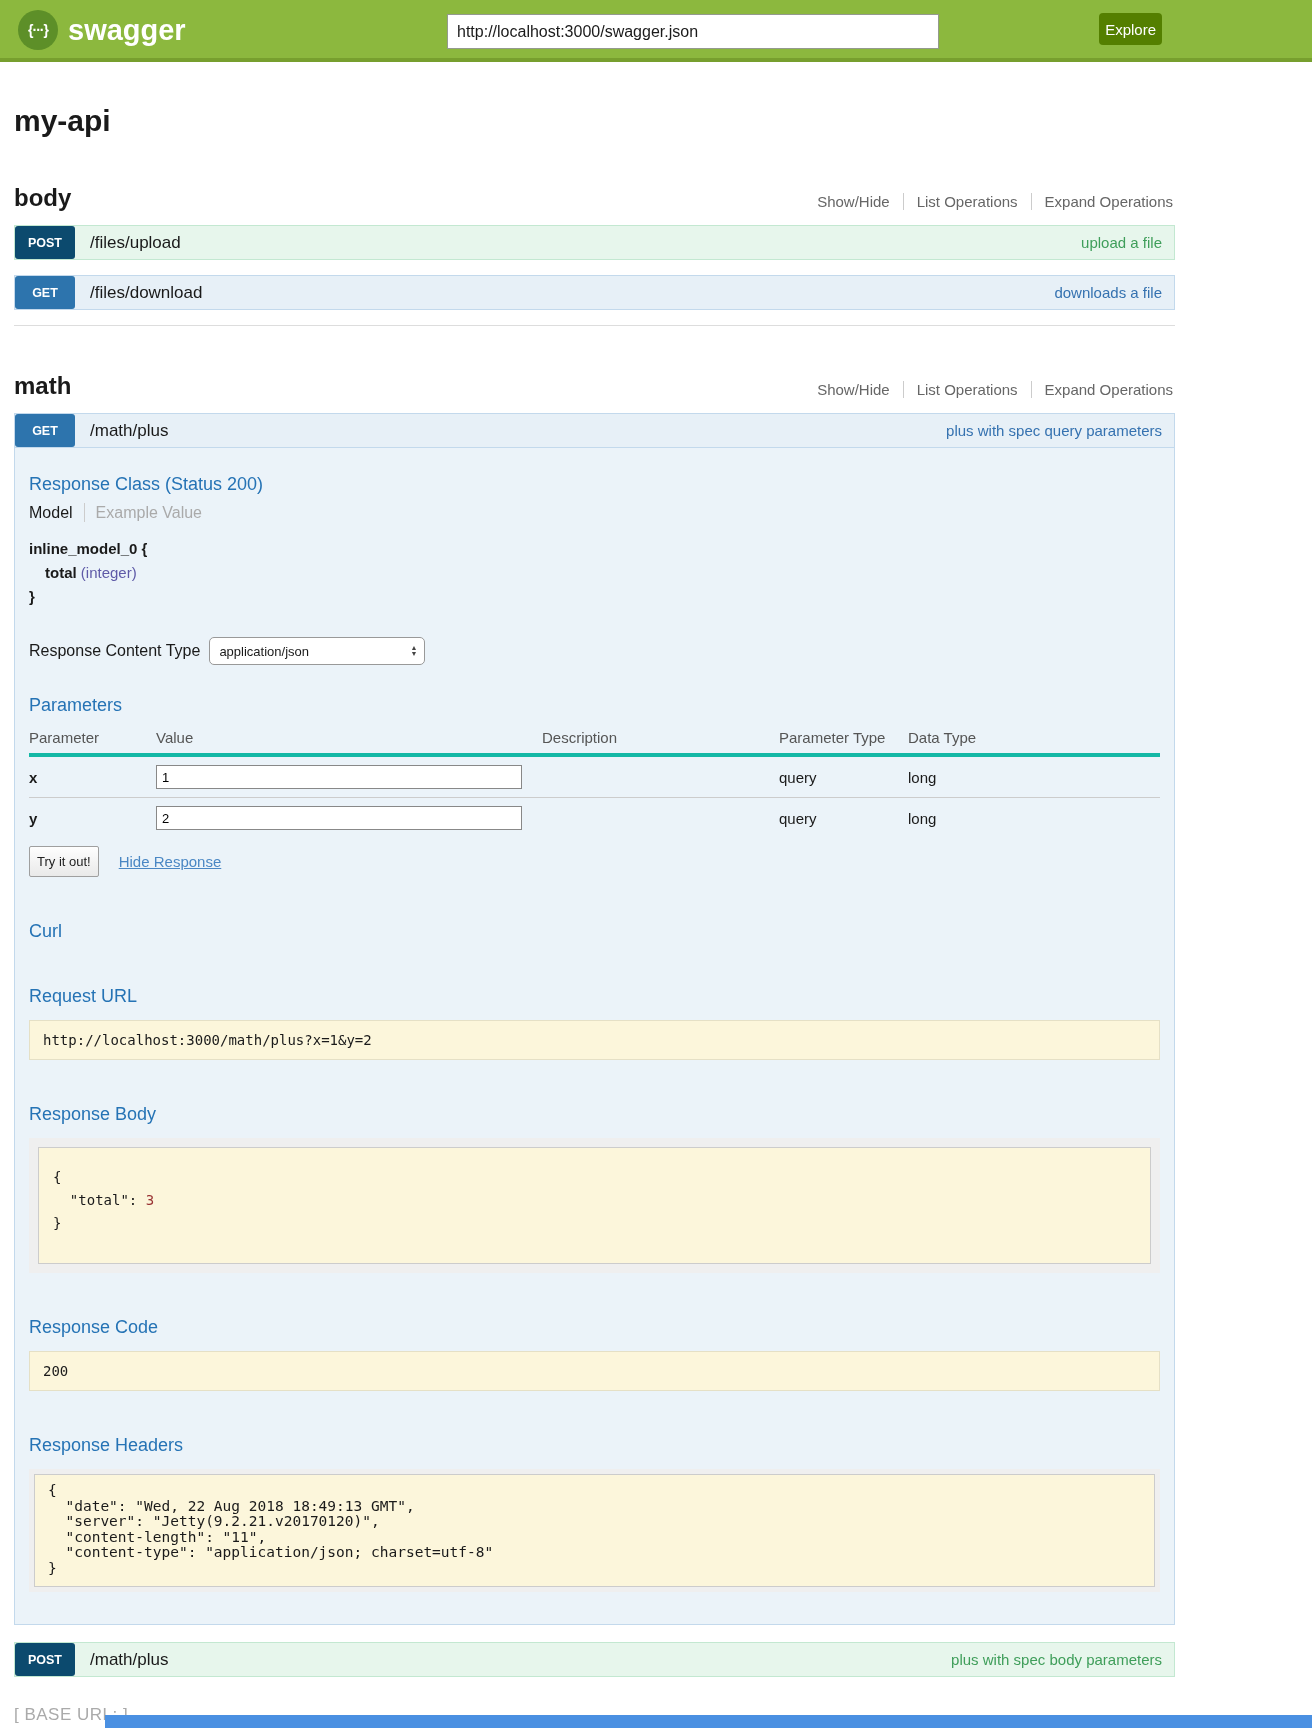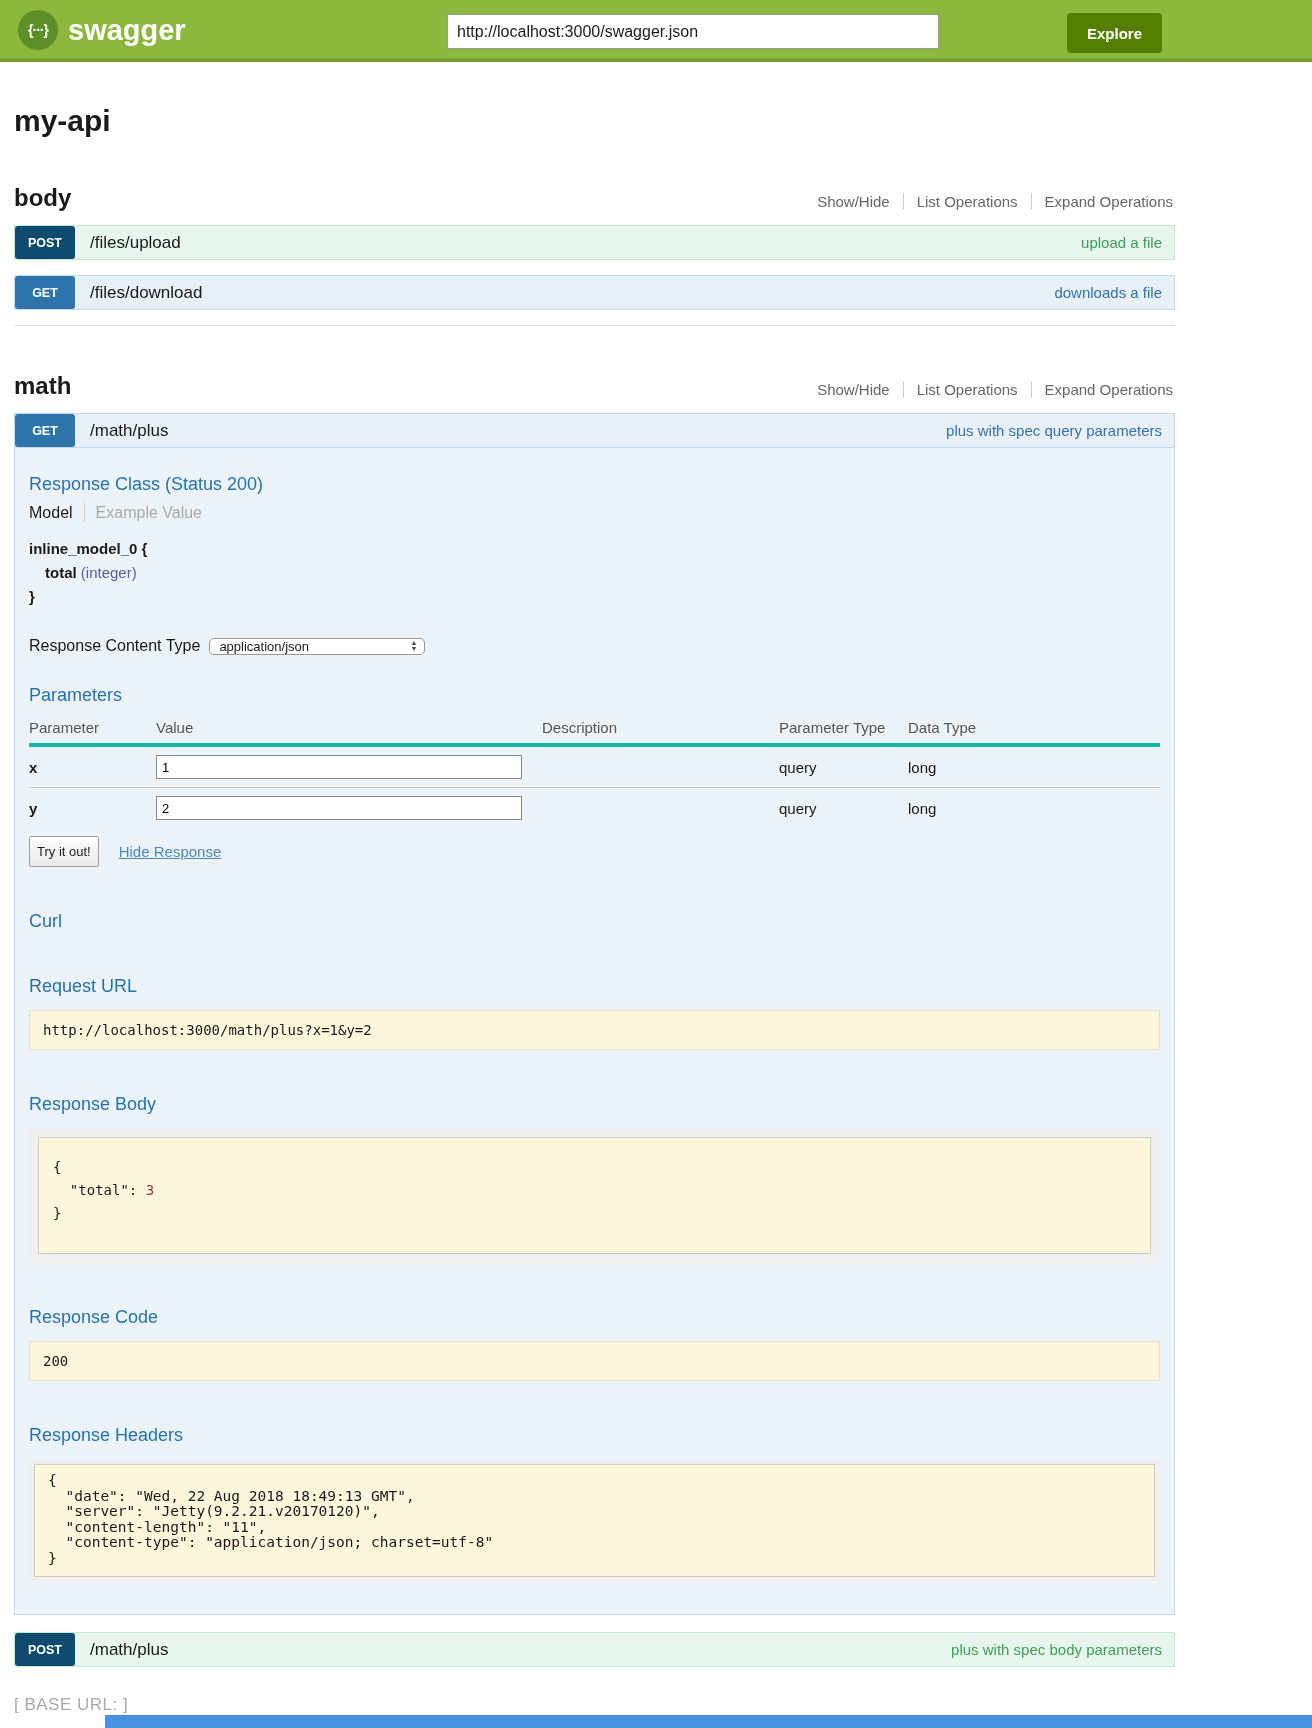--- a/index.html
+++ b/index.html
@@ -20,23 +20,23 @@
     display:flex; align-items:center; justify-content:center;
     font-weight:bold; font-size:14px; letter-spacing:-1px;
   }
   .logo-text { color:#fff; font-size:29px; font-weight:bold; }
   .url-input {
     position:absolute; left:447px; top:14px; width:492px; height:35px;
     border:1px solid #949a8e; padding:0 9px; font-size:16px;
     font-family:"Liberation Sans", sans-serif; color:#1a1a1a; background:#fff;
   }
   .explore-btn {
-    position:absolute; right:150px; top:13px; height:40px;
-    background:#547f00; color:#fff; font-weight:bold; font-size:15px;
-    border:none; border-radius:4px; padding:0 20px; cursor:pointer;
+    position:absolute; right:150px; top:13px; height:32px;
+    background:#547f00; color:#fff; font-weight:normal; font-size:15px;
+    border:none; border-radius:4px; padding:0 6px; cursor:pointer;
     font-family:"Liberation Sans", sans-serif;
   }
 
   
   .container { margin-left:14px; width:1161px; }
   .api-title { font-size:30px; font-weight:bold; margin:42px 0 0 0; }
 
   .resource-header { display:flex; align-items:flex-end; justify-content:space-between; margin-top:46px; margin-bottom:13px; }
   .resource-title { font-size:24px; font-weight:bold; margin:0; }
   .resource-controls { display:flex; align-items:center; font-size:15px; color:#666; padding-bottom:2px; }
@@ -76,21 +76,21 @@
 
   .model-signature { margin-top:18px; font-size:15px; }
   .model-brace { font-weight:bold; }
   .model-prop { padding-left:16px; margin:7px 0; }
   .prop-name { font-weight:bold; }
   .prop-type { color:#5e5aa7; }
 
   .rct-row { display:flex; align-items:center; margin-top:32px; }
   .rct-label { font-size:16px; }
   .rct-select {
-    margin-left:9px; width:216px; height:17px; border:1px solid #999; border-radius:5px;
+    margin-left:9px; width:216px; height:28px; border:1px solid #999; border-radius:5px;
     background:#fff; display:flex; align-items:center; justify-content:space-between;
     padding:0 7px 0 9px; font-size:13px; cursor:pointer;
   }
   .select-arrows { display:flex; flex-direction:column; align-items:center; color:#444; }
   .select-arrows span { font-size:7px; line-height:6px; }
 
   .params-heading { margin-top:30px; }
   table.params { width:100%; border-collapse:collapse; margin-top:9px; font-size:15px; }
   table.params th {
     text-align:left; font-weight:normal; color:#555;

